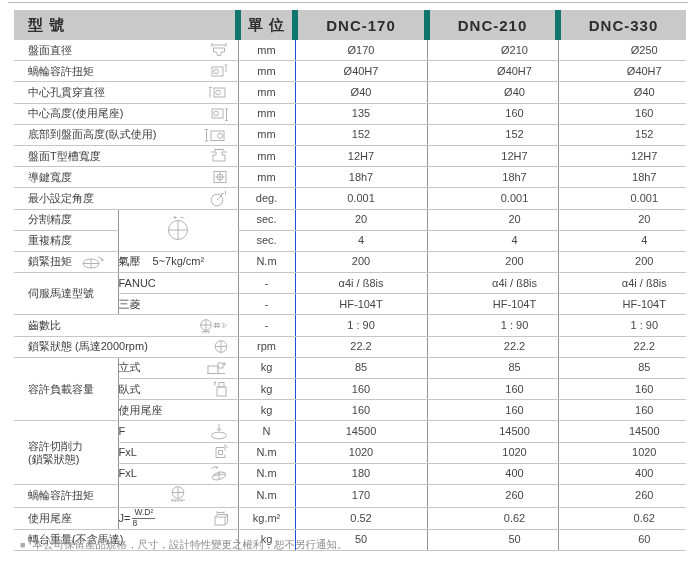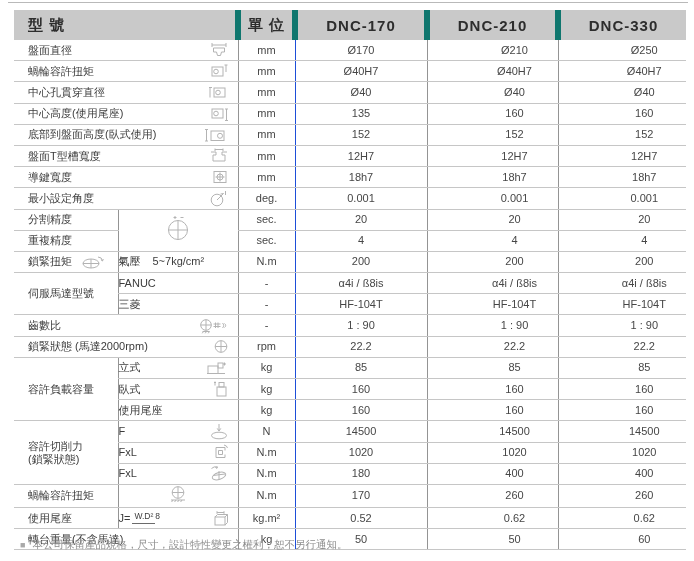--- a/index.html
+++ b/index.html
@@ -24,21 +24,21 @@
   td.c-sub.center{text-align:center;padding-left:0;}
   td.c-unit{ border-left:1px solid #949494;border-right:1px solid #1d4ed8;text-align:center;}
   td.c-val{  text-align:center;}
   td.c-val + td.c-val{border-left:1px solid #949494;padding-left:44px;}
 
   .labrow{display:flex;align-items:center;justify-content:space-between;padding-right:8px;}
   .labrow.inlinegap{justify-content:flex-start;gap:8px;}
   .icon{display:inline-flex;align-items:center;justify-content:center;line-height:0;}
   .icon svg{display:block;}
   .sub2{margin-left:12px;}
-  .frac{display:inline-flex;flex-direction:row;align-items:flex-start;font-size:8.5px;
+  .frac{display:inline-flex;flex-direction:column;align-items:flex-start;font-size:8.5px;
         line-height:1.1;vertical-align:middle;margin-left:2px;color:#3c3c3c;}
   .frac .num{border-bottom:1px solid #6b6b6b;padding:0 2px 1px;}
   .formula-wrap{display:flex;align-items:center;gap:4px;padding-right:6px;justify-content:space-between;}
   .formula-left{display:flex;align-items:center;}
 
   .footer{position:absolute;left:20px;top:538px;font-size:10.5px;color:#8d8d8d;
           display:flex;align-items:center;gap:7px;}
   .footer .sq{font-size:9px;color:#a9a9a9;}
 </style>
 </head>

